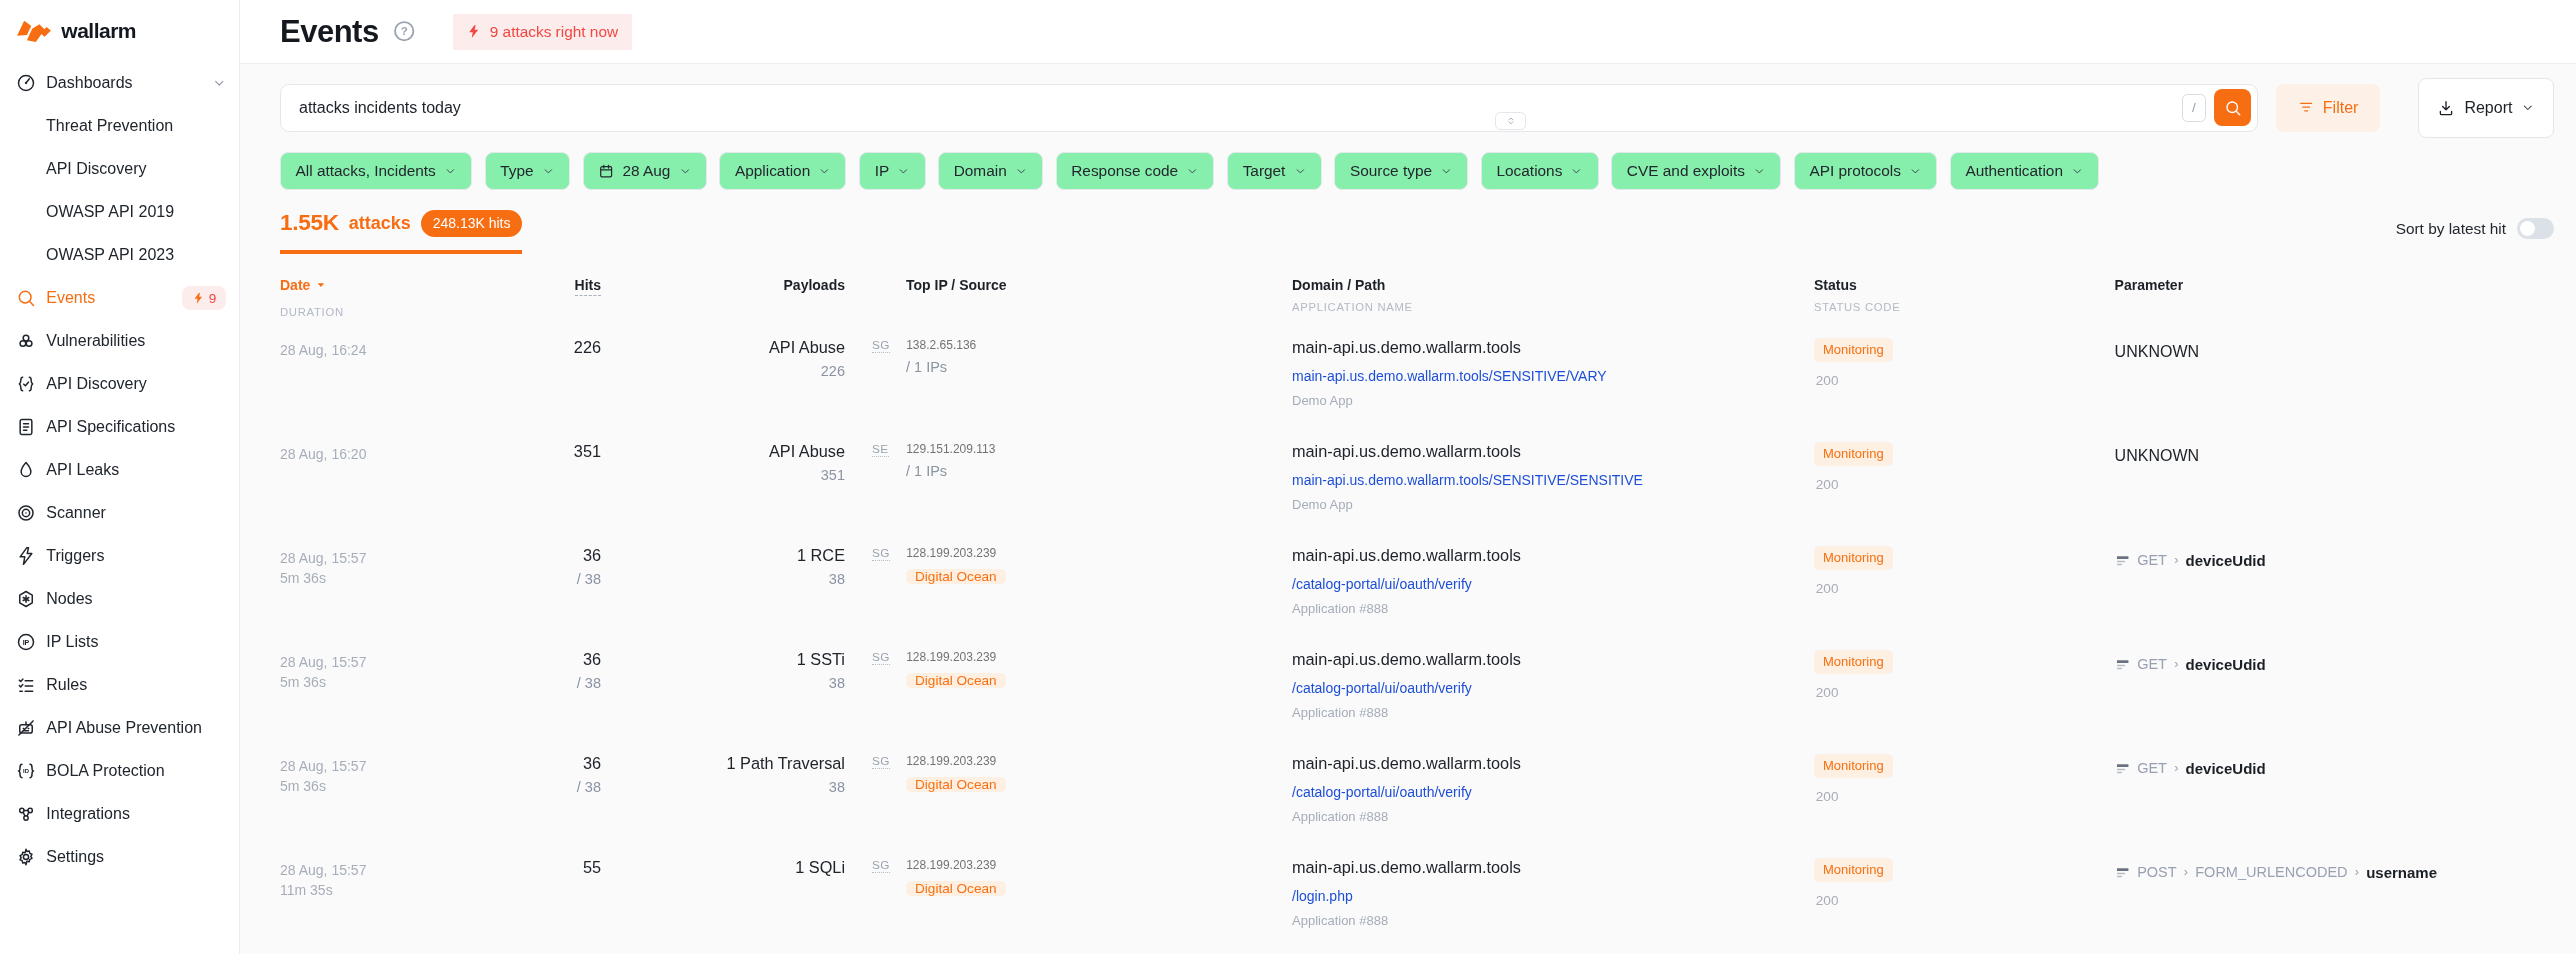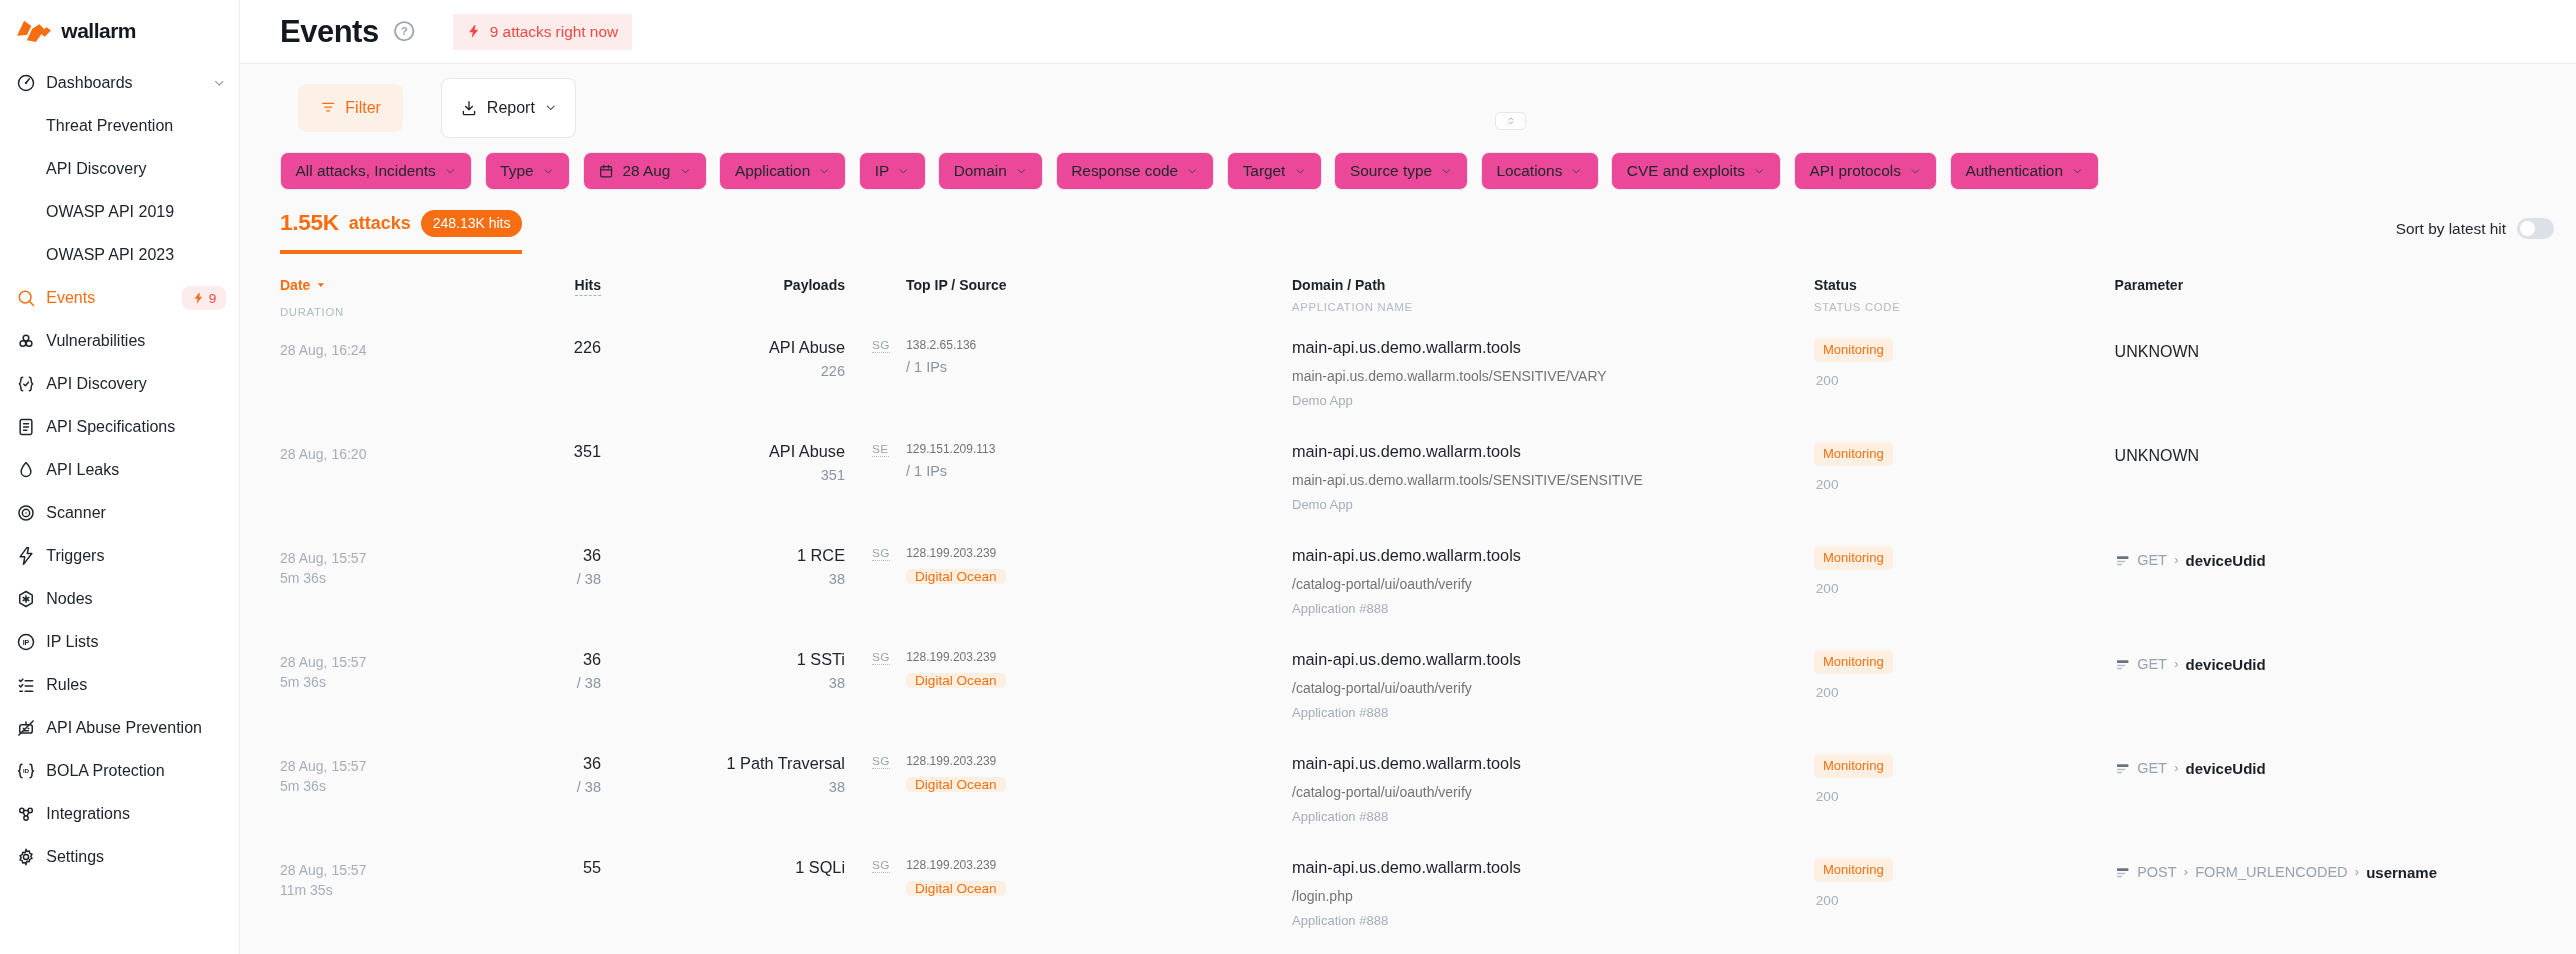--- a/index.html
+++ b/index.html
@@ -68,21 +68,21 @@
   .report-btn .ic{width:18px; height:18px;}
   .report-btn .chev{width:13.6px; height:13.6px; color:#3A3F46;}
 
   .more-btn{position:absolute; left:1255px; top:48px; width:31px; height:18px; background:#fff;
     border:0.9px solid #E3E6EA; border-radius:5.4px; display:flex; align-items:center; justify-content:center;
     cursor:pointer; color:#9AA3B0; z-index:2;}
   .more-btn .ic{width:11.8px; height:11.8px;}
 
   
   .filter-row{margin-top:14.5px; display:flex; gap:12.7px; flex-wrap:wrap;}
-  .chip{height:38px; background:#ec4899; border:0.9px solid #E5E8EC; border-radius:8.1px; display:flex;
+  .chip{height:38px; background:#86efac; border:0.9px solid #E5E8EC; border-radius:8.1px; display:flex;
     align-items:center; gap:8.1px; padding:0 14.5px; font-size:15.4px; color:#23272E; cursor:pointer;}
   .chip .cal{width:16.3px; height:16.3px; color:#23272E;}
   .chip .chev{width:12.7px; height:12.7px; color:#3A3F46;}
 
   
   .summary-row{margin-top:20px; display:flex; align-items:flex-end; justify-content:space-between;}
   .attacks-tab{display:inline-flex; align-items:center; gap:10px; padding-bottom:12.7px;
     border-bottom:4.5px solid var(--orange); cursor:pointer;}
   .attacks-tab .num{font-size:22.6px; font-weight:800; color:var(--orange); letter-spacing:-0.3px;}
   .attacks-tab .lbl{font-size:18px; font-weight:700; color:var(--orange);}
@@ -117,21 +117,21 @@
   .c-source{padding-left:27px;}
   .src-line{display:flex; align-items:baseline; gap:7.2px;}
   .geo{width:27px; font-size:11.8px; color:#9AA3B0; letter-spacing:0.5px; flex:none;}
   .geo i{font-style:normal; border-bottom:1.4px dotted #B6BCC6; padding-bottom:0.9px;}
   .ip{font-size:12px; color:#737373;}
   .src-sub{padding-left:34px; font-size:14.5px; color:#8A93A1; margin-top:7.2px;}
   .src-tag{display:inline-block; margin-left:34px; margin-top:9px; background:var(--orange-bg);
     color:#F7700F; font-size:13.6px; padding:0 9px; border-radius:5.4px;text-align:center;}
   .c-domain{padding-left:9px;}
   .domain{font-size:16.3px; color:#20252C;}
-  .path{font-size:14px; color:#737373; margin-top:11px;}
+  .path{font-size:14px; color:#1d4ed8; margin-top:11px;}
   .app{font-size:13px; color:#A6ADB9; margin-top:9px;}
   .c-status{padding-left:11px;}
   .status-badge{display:inline-block; background:var(--orange-bg); color:#F7700F; font-size:13px;
     padding:4.5px 9px; border-radius:5.4px;}
   .code{font-size:13.6px; color:#A6ADB9; margin-top:11.8px; padding-left:1.8px;}
   .c-param{padding-left:13.6px; display:flex; align-items:center; gap:7.2px; align-self:start; padding-top:2.7px;}
   .c-param{min-height:0; height:27px;}
   .param-ic{width:15.4px; height:15.4px; color:#6A7380;}
   .seg{font-size:14.5px; color:#98A1B0;}
   .seg.strong{color:#1B2026; font-weight:700; font-size:15px;}
@@ -338,20 +338,32 @@
           <svg viewBox="0 0 24 24" fill="none" stroke="currentColor" stroke-width="1.8" stroke-linecap="round" stroke-linejoin="round">
             <path d="M13 2L5 13h5.5L9 22l10-13h-5.5L15 2z" fill="currentColor" stroke="none"></path>
           </svg>
         </span>
       <span>9 attacks right now</span>
     </div>
   </header>
 
   <div class="content">
     <div class="search-row">
+      <div class="search-box">
+        <input type="text" value="attacks incidents today" style="">
+        <span class="kbd">/</span>
+        <button class="search-btn">
+          <span class="ic">
+              <svg viewBox="0 0 24 24" fill="none" stroke="currentColor" stroke-width="1.8" stroke-linecap="round" stroke-linejoin="round">
+                <circle cx="11" cy="11" r="7"></circle>
+                <path d="M16.3 16.3L21 21"></path>
+              </svg>
+            </span>
+        </button>
+      </div>
       <button class="filter-btn">
         <span class="ic">
             <svg viewBox="0 0 24 24" fill="none" stroke="currentColor" stroke-width="1.8" stroke-linecap="round" stroke-linejoin="round">
               <path d="M4 6.5h16M7 12h10M10 17.5h4"></path>
             </svg>
           </span>
         <span>Filter</span>
       </button>
       <button class="report-btn">
         <span class="ic">

